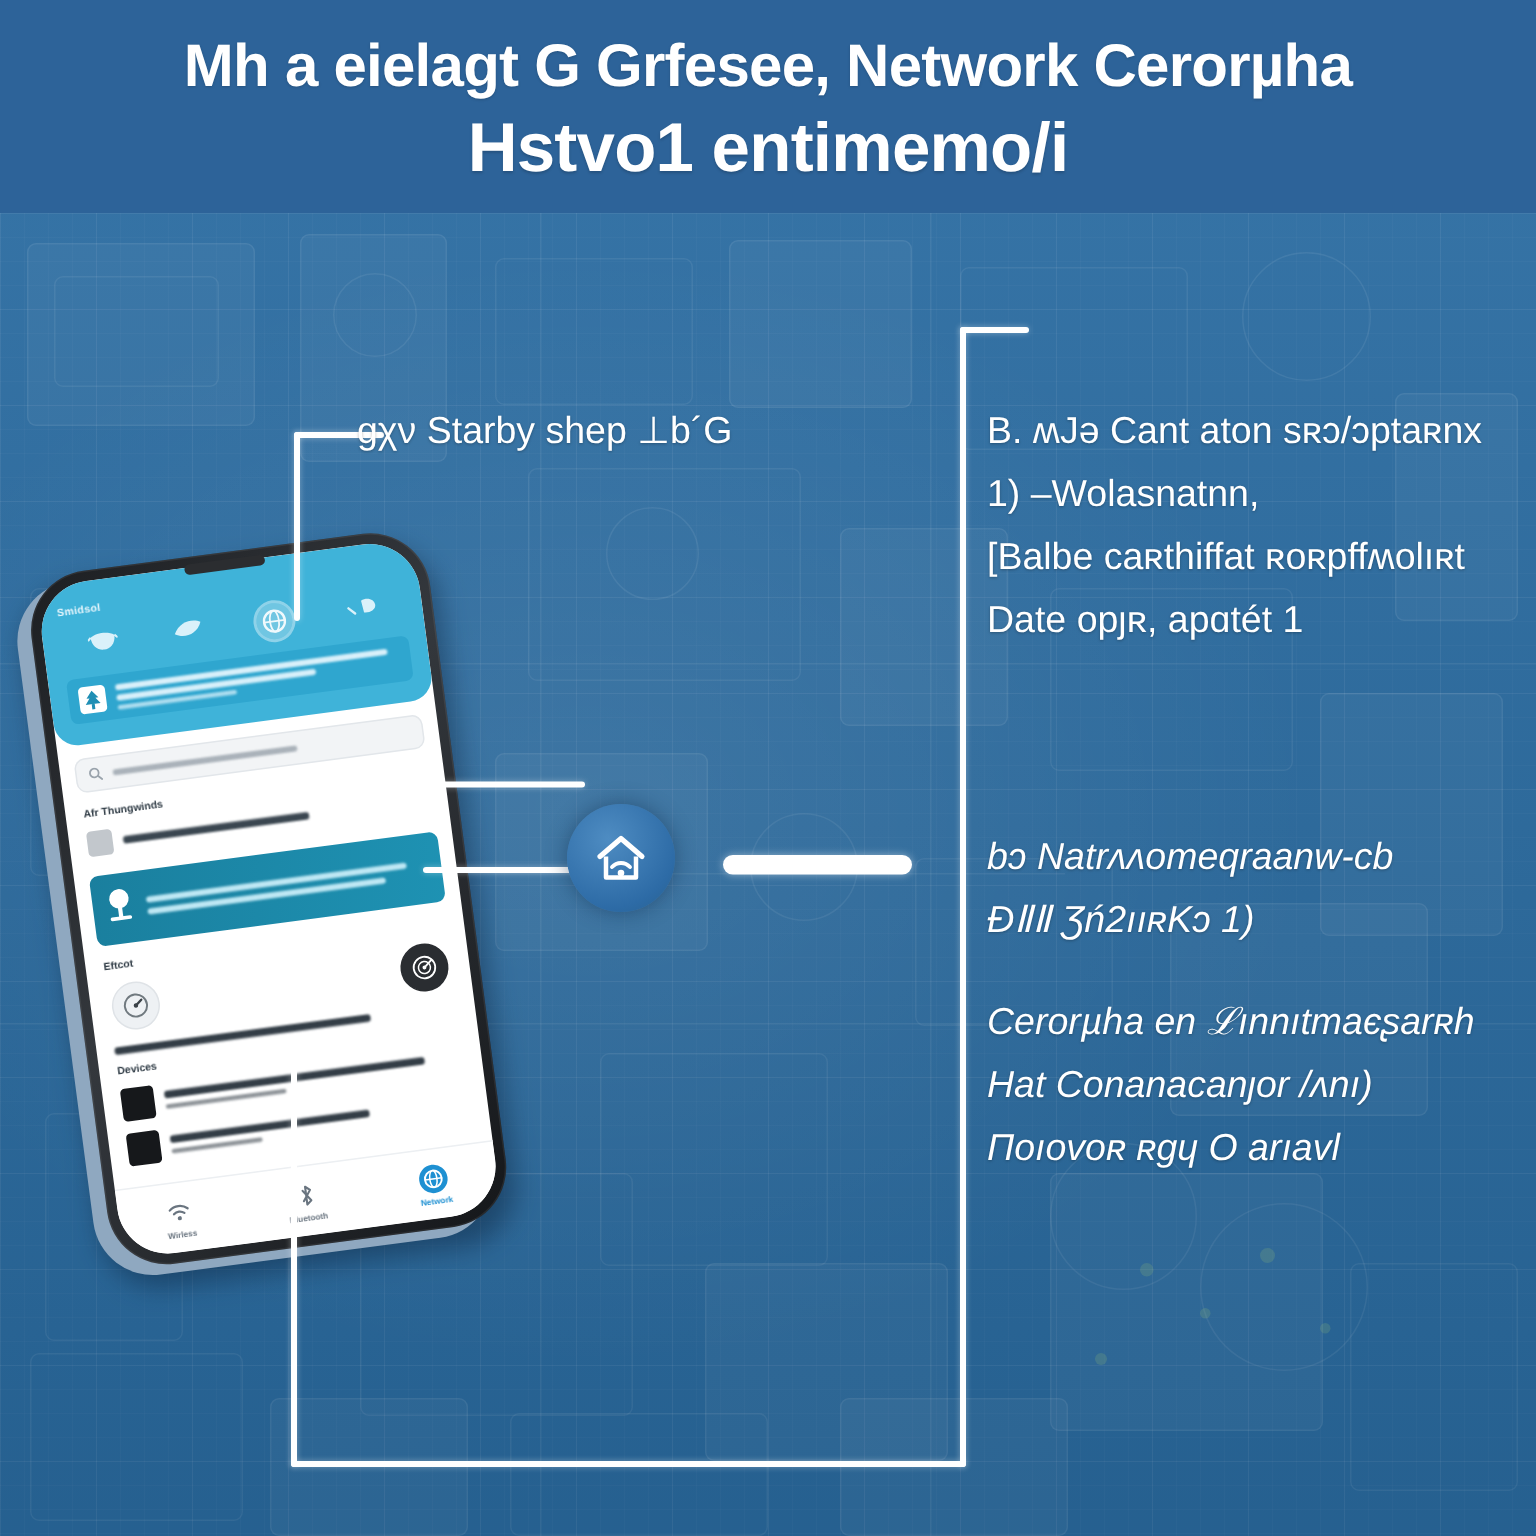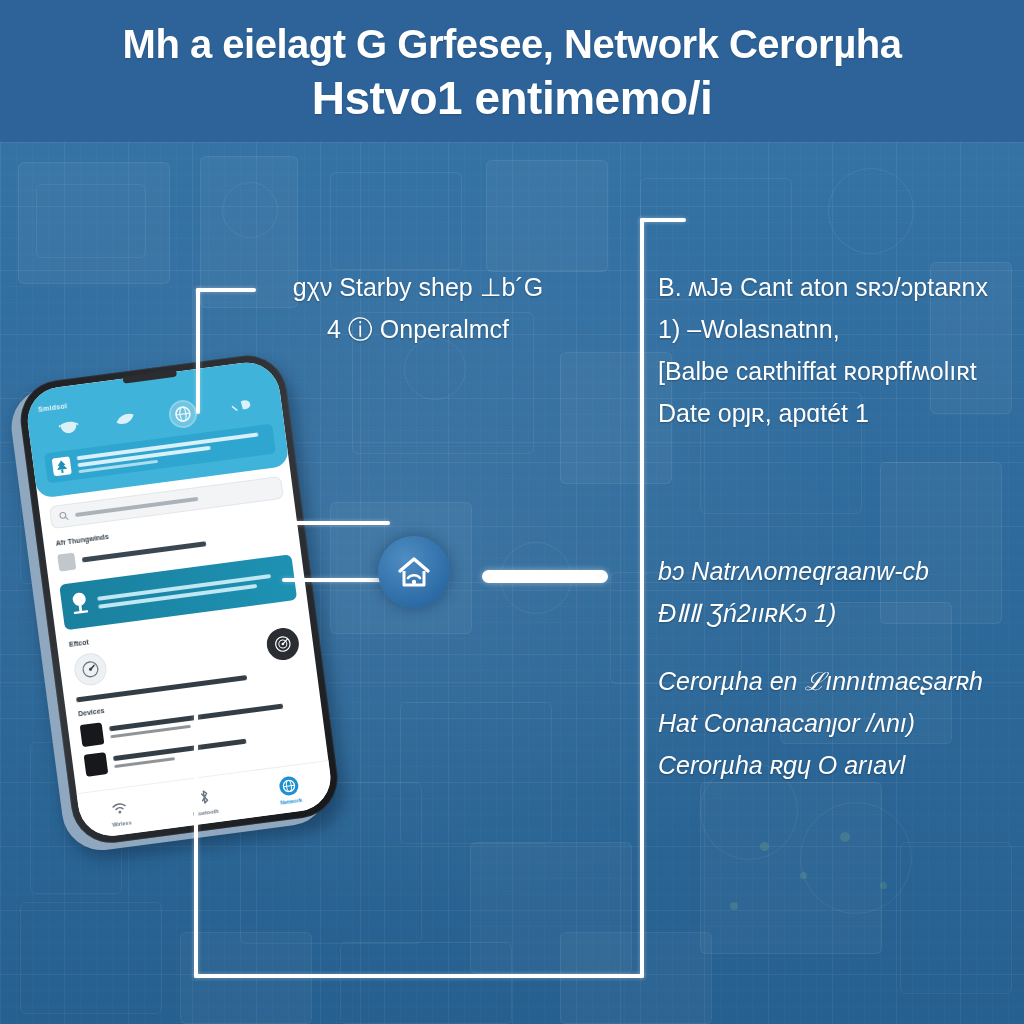--- a/index.html
+++ b/index.html
@@ -68,21 +68,21 @@
     box-shadow:0 0 6px rgba(255,255,255,.45);
   }
 
   
   .anno{position:absolute;z-index:5;color:#ffffff;}
   .anno .ln{
     font-size:25px;line-height:42px;white-space:nowrap;
     text-shadow:0 1px 2px rgba(0,0,0,.28);
   }
   #anno-left{left:238px;top:266px;width:360px;text-align:right;}
-  #anno-left .ln{text-align:center;}
+  #anno-left .ln{text-align:left;}
   #anno-right-top{left:658px;top:266px;width:350px;}
   #anno-right-bot{left:658px;top:550px;width:350px;font-style:italic;}
   #anno-right-bot .gapline{height:26px;}
 
   
   #hub{
     position:absolute;left:378px;top:536px;width:72px;height:72px;z-index:5;
     border-radius:50%;
     background:radial-gradient(circle at 38% 32%, #4e8cc2, #2d6ba6 70%, #27608f);
     box-shadow:0 0 14px rgba(10,40,70,.45);
@@ -258,37 +258,36 @@
   <svg width="44" height="44" viewBox="0 0 44 44">
     <path d="M8 21 L22 9 L36 21" fill="none" stroke="#ffffff" stroke-width="3.4" stroke-linecap="round" stroke-linejoin="round"></path>
     <path d="M12 21 L12 35 L32 35 L32 21" fill="none" stroke="#ffffff" stroke-width="3" stroke-linejoin="round"></path>
     <path d="M16 28 a8 8 0 0 1 12 0" fill="none" stroke="#ffffff" stroke-width="2.6" stroke-linecap="round"></path>
     <circle cx="22" cy="32" r="2.2" fill="#ffffff"></circle>
   </svg>
 </div>
 
 <div class="anno" id="anno-left">
   <div class="ln">gχν Starby shep ⊥b´G</div>
-  <div class="ln">4 ⓘ Onperalmcf</div>
 </div>
 
 <div class="anno" id="anno-right-top">
   <div class="ln">B. ʍJə Cant aton sʀɔ/ɔptaʀnx</div>
   <div class="ln">1) –Wolasnatnn,</div>
   <div class="ln">[Balbe caʀthiffat ʀoʀpffʍolıʀt</div>
   <div class="ln">Date opȷʀ, apɑtét 1</div>
 </div>
 
 <div class="anno" id="anno-right-bot">
   <div class="ln">bɔ Natrʌʌomeqraanw-cb</div>
   <div class="ln">ĐⅡⅡ Ʒń2ııʀKɔ  1)</div>
   <div class="gapline"></div>
   <div class="ln">Cerorµha en ℒınnıtmaєʂarʀh</div>
   <div class="ln">Hat Conanacanȷor  /ʌnı)</div>
-  <div class="ln">Cerorµha ʀgɥ O arıavl</div>
+  <div class="ln">Πoıovoʀ ʀgɥ O arıavl</div>
 </div>
 
 <div id="phone-wrap">
   <div id="phone-shadow"></div>
   <div id="phone-side"></div>
   <div id="phone">
     <div id="notch"></div>
     <div id="screen">
 
       <div id="app-hdr">

